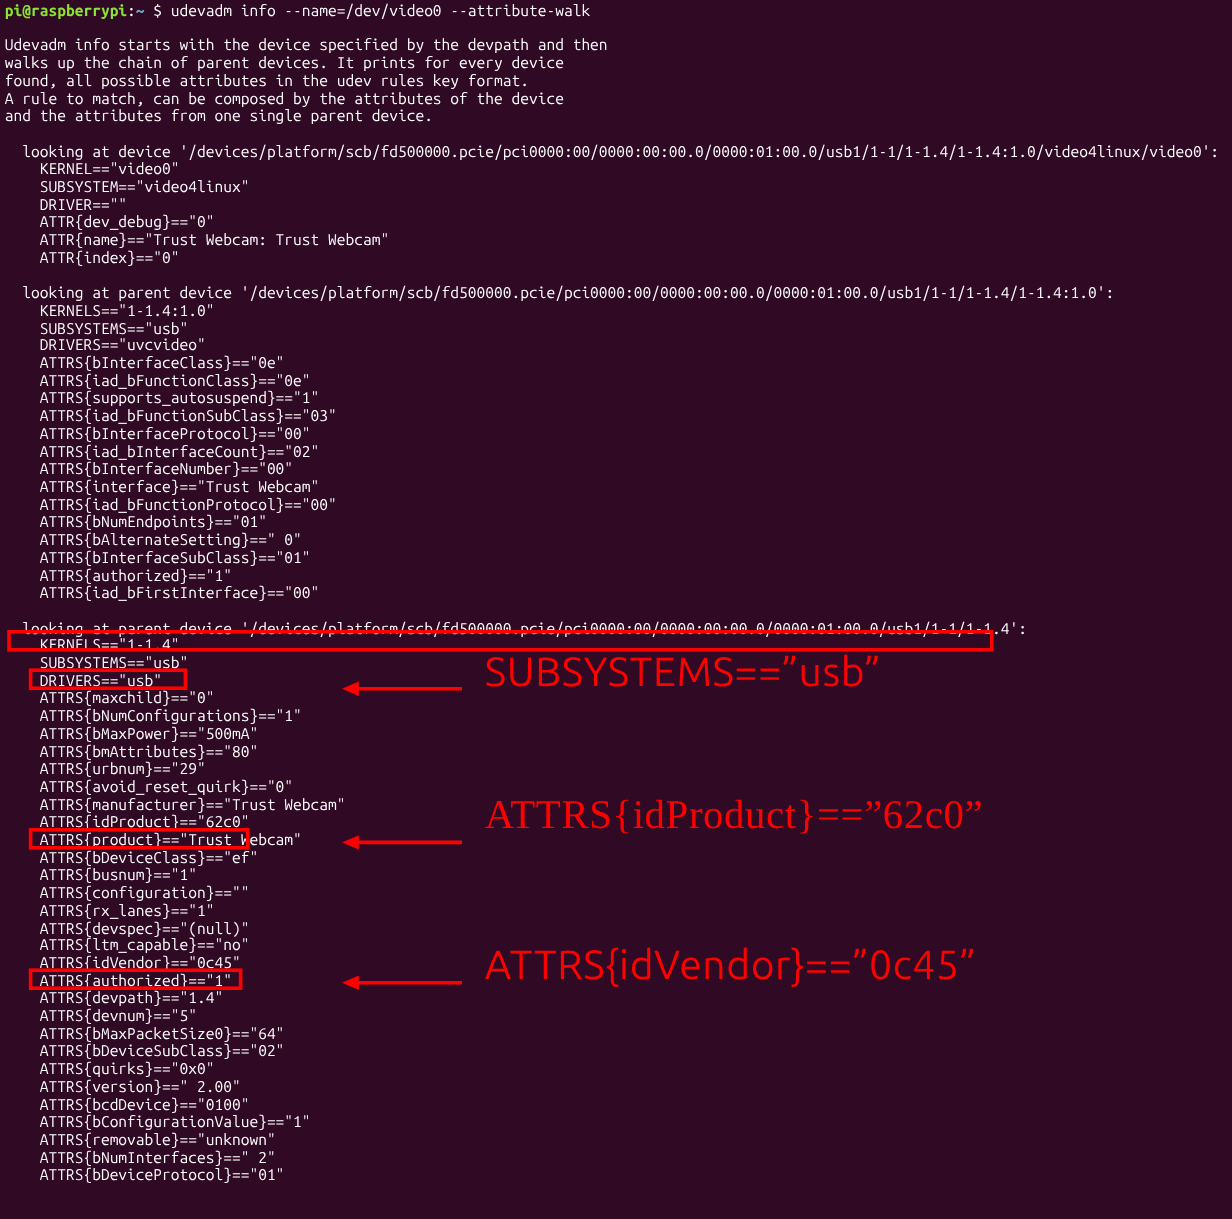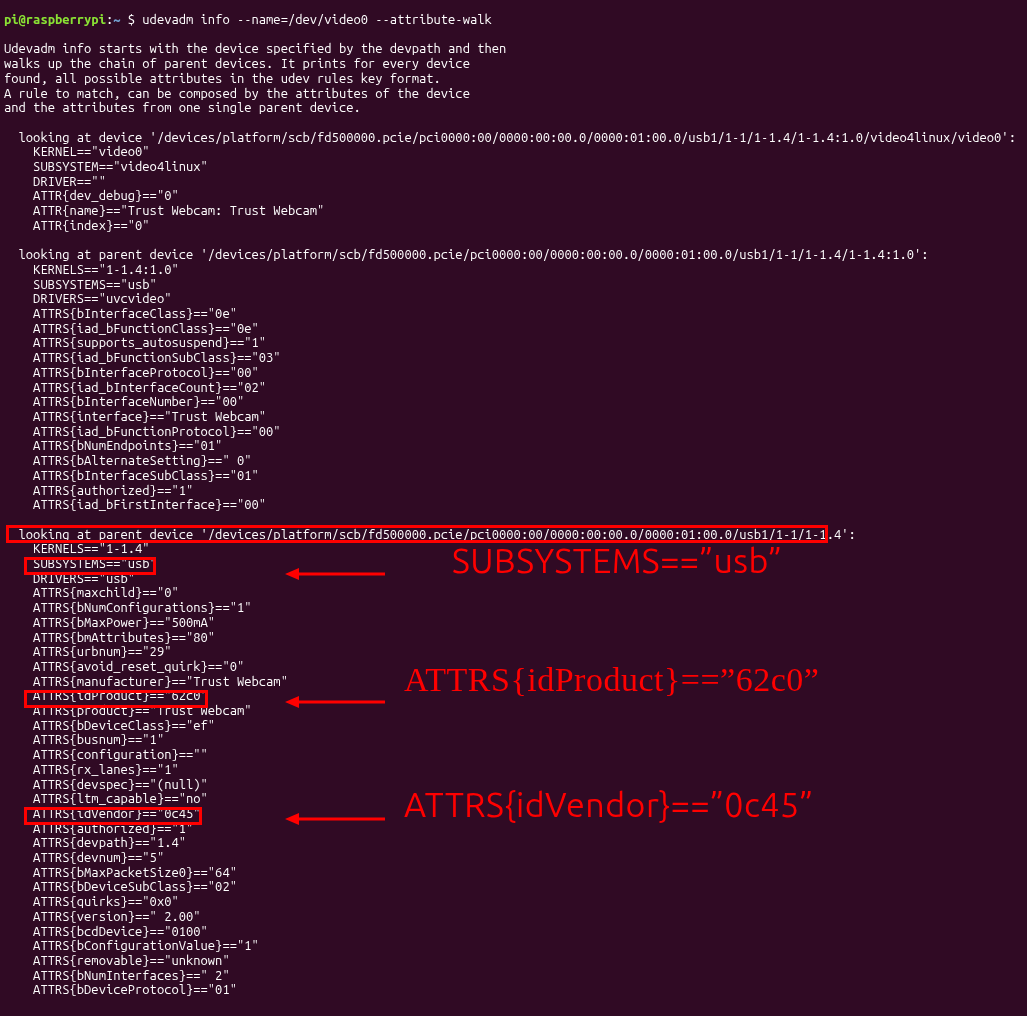--- a/index.html
+++ b/index.html
@@ -10,21 +10,21 @@
     font-size: 13px;
     line-height: 14.7px;
     color: #ffffff;
     width: 1027px;
     height: 1016px;
     overflow: hidden;
     position: relative;
   }
   .terminal {
     white-space: pre;
-    padding: 12px 4px;
+    padding: 2px 4px;
     position: relative;
   }
   .prompt-user { color: #8ae234; font-weight: bold; }
   .prompt-path { color: #729fcf; font-weight: bold; }
   .prompt-dollar { color: #ffffff; }
   .cmd { color: #ffffff; }
 
   .box-red {
     position: absolute;
     border: 3px solid #ff0000;
@@ -136,15 +136,15 @@
       <polygon points="0,8 14,2 14,14" fill="#ff0000"></polygon>
     </svg>
 </div>
 <div class="arrow" style="left:285px; top:811px;">
   <svg width="100" height="16" viewBox="0 0 100 16">
       <line x1="100" y1="8" x2="12" y2="8" stroke="#ff0000" stroke-width="3"></line>
       <polygon points="0,8 14,2 14,14" fill="#ff0000"></polygon>
     </svg>
 </div>
 
-<div class="annotation" style="left:404px; top:553px;margin-left:48px;">SUBSYSTEMS==”usb”</div>
+<div class="annotation" style="left:404px; top:553px;">SUBSYSTEMS==”usb”</div>
 <div class="annotation" style="left:404px; top:673px;font-family:Liberation Serif, serif;">ATTRS{idProduct}==”62c0”</div>
 <div class="annotation" style="left:404px; top:797px;text-align:center;">ATTRS{idVendor}==”0c45”</div>
 
 </body></html>

